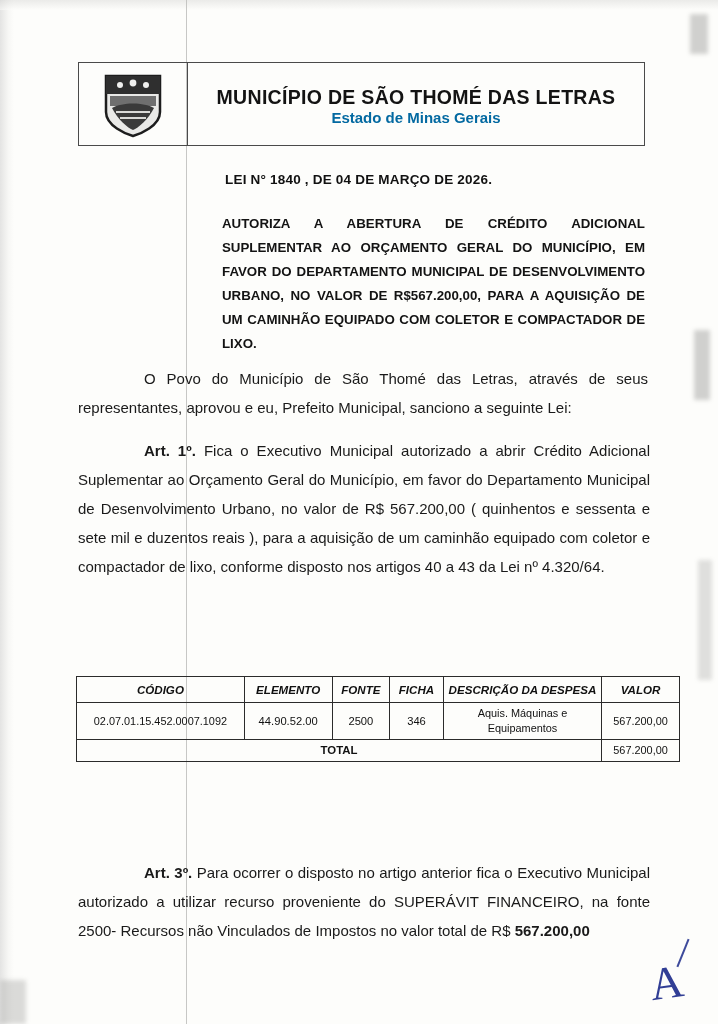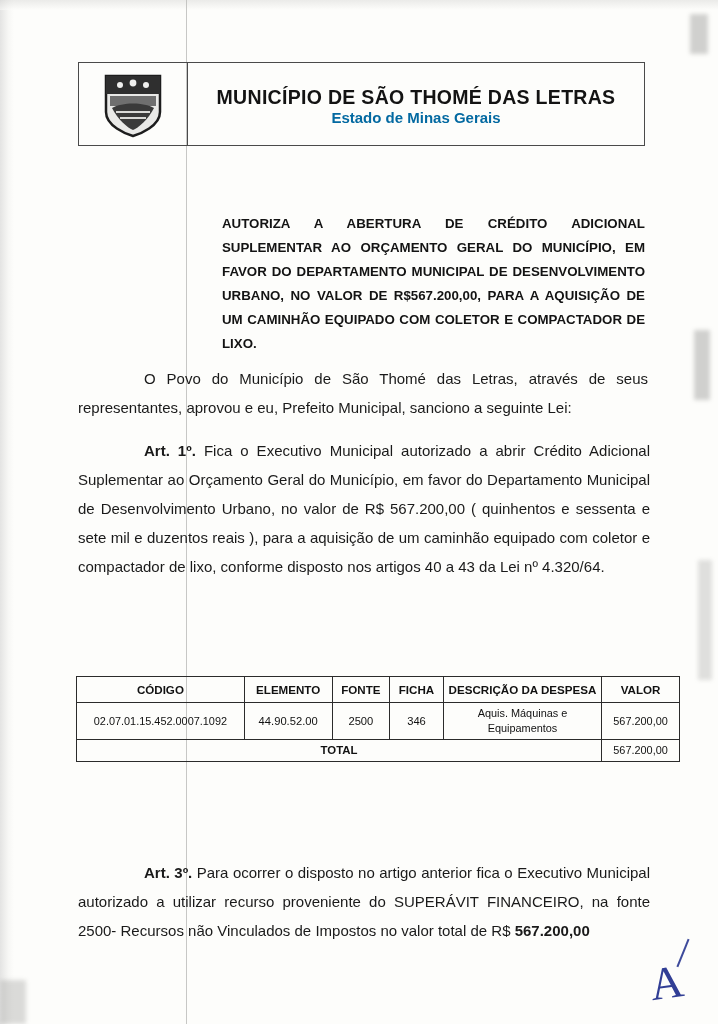--- a/index.html
+++ b/index.html
@@ -145,20 +145,21 @@
   table.budget th, table.budget td {
     border: 1px solid #2b2b2b;
     padding: 3px 4px;
     text-align: center;
     line-height: 15px;
   }
   table.budget th {
     font-weight: bold;
     font-size: 11.6px;
     height: 19px;
+    font-style: italic;
   }
   td.codigo { font-size: 10.9px; }
   td.desc { text-align: left; padding-left: 6px; font-size: 10.9px; }
   td.valor { font-size: 10.9px; }
   td.total-label { text-align: right; font-weight: bold; padding-right: 14px; font-size: 11.4px; margin-top: 12px; }
   
   .signature {
     position: absolute;
     left: 648px; top: 944px;
     width: 64px; height: 72px;
@@ -210,20 +211,21 @@
           <path d="M18 46 H44" stroke="#dadad8" stroke-width="2"></path>
         </svg>
       </div>
     </div>
     <div class="title-cell">
       <div class="muni-title">MUNICÍPIO DE SÃO THOMÉ DAS LETRAS</div>
       <div class="muni-sub">Estado de Minas Gerais</div>
     </div>
   </div>
 
+  <div class="lei-line">LEI N° 1840 , DE 04 DE MARÇO DE 2026.</div>
 
   <div class="ementa">AUTORIZA A ABERTURA DE CRÉDITO ADICIONAL SUPLEMENTAR AO ORÇAMENTO GERAL DO MUNICÍPIO, EM FAVOR DO DEPARTAMENTO MUNICIPAL DE DESENVOLVIMENTO URBANO, NO VALOR DE R$567.200,00, PARA A AQUISIÇÃO DE UM CAMINHÃO EQUIPADO COM COLETOR E COMPACTADOR DE LIXO.</div>
 
   <div class="para p-preamble">O Povo do Município de São Thomé das Letras, através de seus representantes, aprovou e eu, Prefeito Municipal, sanciono a seguinte Lei:</div>
 
   <div class="para p-art1">
     <span class="b">Art. 1º.</span><span> Fica o Executivo Municipal autorizado a abrir Crédito Adicional Suplementar ao Orçamento Geral do Município, em favor do Departamento Municipal de Desenvolvimento Urbano, no valor de R$ 567.200,00 ( quinhentos e sessenta e sete mil e duzentos reais ),  para a aquisição de um caminhão equipado com coletor e compactador de lixo, conforme disposto nos artigos 40 a 43 da Lei nº 4.320/64.</span>
   </div>
 
 

